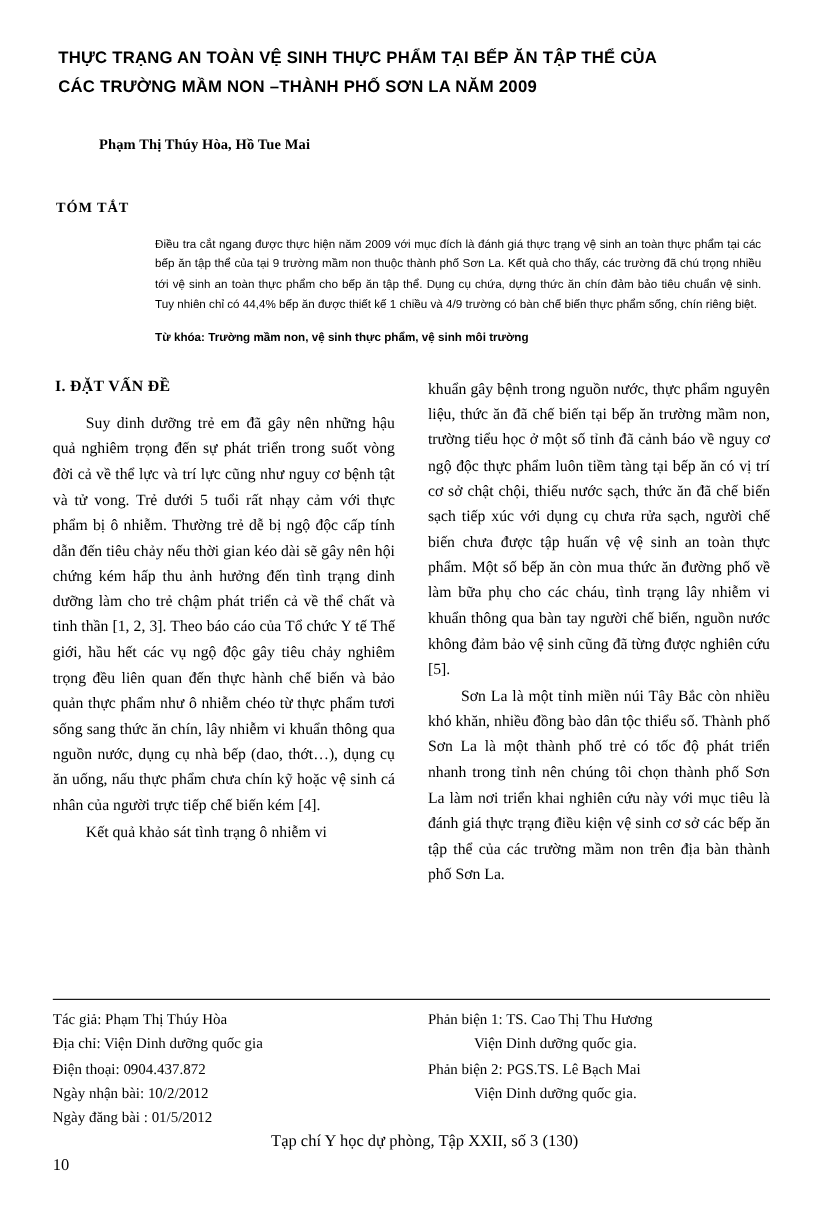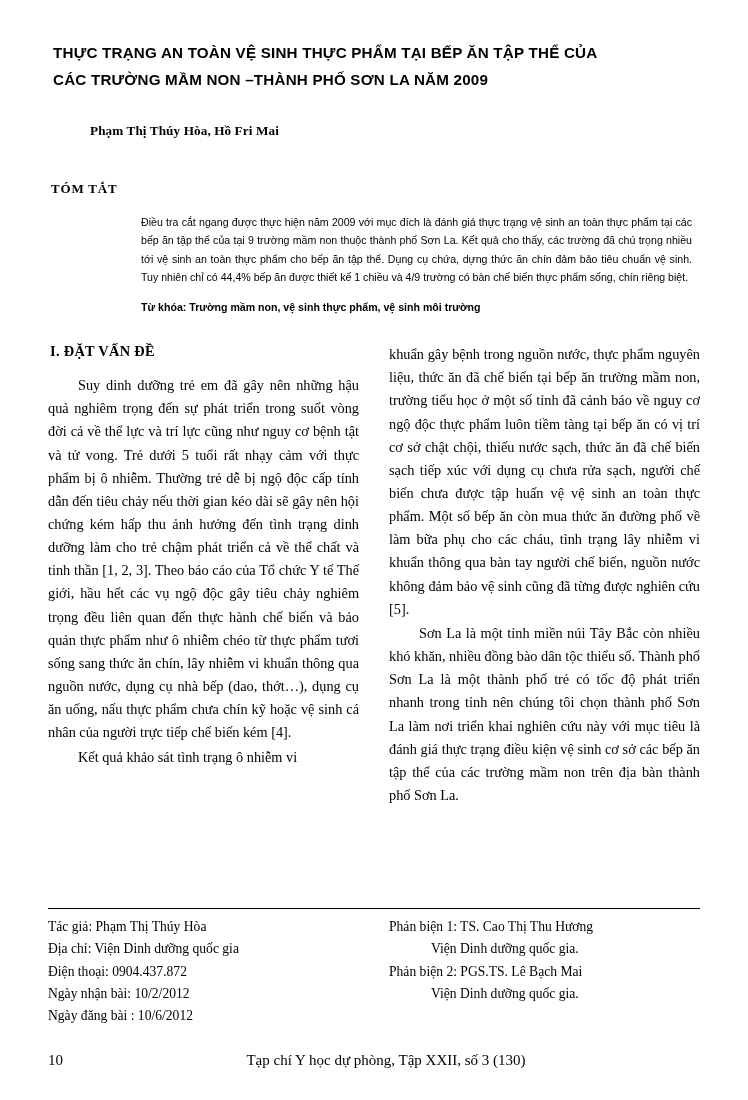--- a/index.html
+++ b/index.html
@@ -150,42 +150,42 @@
   .pagenum {
     position: absolute;
     left: 48px;
     top: 1052px;
     font-family: "Liberation Serif", serif;
     font-size: 15px;
   }
   .journal {
     position: absolute;
     left: 0;
-    top: 1052px;
+    top: 1030px;
     width: 748px;
     text-align: center;
     font-family: "Liberation Serif", serif;
     font-size: 15px;
     padding-left: 24px;
     box-sizing: border-box;
   }
 </style>
 </head>
 <body>
 
 <div class="page">
 
   <div class="content">
 
     <h1 class="title">
       <span>THỰC TRẠNG AN TOÀN VỆ SINH THỰC PHẨM TẠI BẾP ĂN TẬP THỂ CỦA</span>
       <span class="line2">CÁC TRƯỜNG MẦM NON –THÀNH PHỐ SƠN LA NĂM 2009</span>
     </h1>
 
-    <div class="authors">Phạm Thị Thúy Hòa, Hồ Fri Mai</div>
+    <div class="authors">Phạm Thị Thúy Hòa, Hồ Tue Mai</div>
 
     <div class="abstract-heading">TÓM TẮT</div>
     <div class="abstract-body">Điều tra cắt ngang được thực hiện năm 2009 với mục đích là đánh giá thực trạng vệ sinh an toàn thực phẩm tại các bếp ăn tập thể của tại 9 trường mầm non thuộc thành phố Sơn La. Kết quả cho thấy, các trường đã chú trọng nhiều tới vệ sinh an toàn thực phẩm cho bếp ăn tập thể. Dụng cụ chứa, dựng thức ăn chín đảm bảo tiêu chuẩn vệ sinh. Tuy nhiên chỉ có 44,4% bếp ăn được thiết kế 1 chiều và 4/9 trường có bàn chế biến thực phẩm sống, chín riêng biệt.</div>
     <div class="keywords">Từ khóa: Trường mầm non, vệ sinh thực phẩm, vệ sinh môi trường</div>
 
     <div class="columns">
       <div class="col col-left">
         <div class="section-heading">I. ĐẶT VẤN ĐỀ</div>
         <p class="para">Suy dinh dưỡng trẻ em đã gây nên những hậu quả nghiêm trọng đến sự phát triển trong suốt vòng đời cả về thể lực và trí lực cũng như nguy cơ bệnh tật và tử vong. Trẻ dưới 5 tuổi rất nhạy cảm với thực phẩm bị ô nhiễm. Thường trẻ dễ bị ngộ độc cấp tính dẫn đến tiêu chảy nếu thời gian kéo dài sẽ gây nên hội chứng kém hấp thu ảnh hưởng đến tình trạng dinh dưỡng làm cho trẻ chậm phát triển cả về thể chất và tinh thần [1, 2, 3]. Theo báo cáo của Tổ chức Y tế Thế giới, hầu hết các vụ ngộ độc gây tiêu chảy nghiêm trọng đều liên quan đến thực hành chế biến và bảo quản thực phẩm như ô nhiễm chéo từ thực phẩm tươi sống sang thức ăn chín, lây nhiễm vi khuẩn thông qua nguồn nước, dụng cụ nhà bếp (dao, thớt…), dụng cụ ăn uống, nấu thực phẩm chưa chín kỹ hoặc vệ sinh cá nhân của người trực tiếp chế biến kém [4].</p>
         <p class="para">Kết quả khảo sát tình trạng ô nhiễm vi</p>
@@ -199,21 +199,21 @@
   </div>
 
   <div class="rule"></div>
 
   <div class="footer">
     <div class="fcol">
       <div>Tác giả: Phạm Thị Thúy Hòa</div>
       <div>Địa chỉ: Viện Dinh dưỡng quốc gia</div>
       <div>Điện thoại: 0904.437.872</div>
       <div>Ngày nhận bài: 10/2/2012</div>
-      <div>Ngày đăng bài : 10/6/2012</div>
+      <div>Ngày đăng bài : 01/5/2012</div>
     </div>
     <div class="fcol">
       <div>Phản biện 1: TS. Cao Thị Thu Hương</div>
       <div class="indent">Viện Dinh dưỡng quốc gia.</div>
       <div>Phản biện 2: PGS.TS. Lê Bạch Mai</div>
       <div class="indent">Viện Dinh dưỡng quốc gia.</div>
     </div>
   </div>
 
   <div class="pagenum">10</div>

